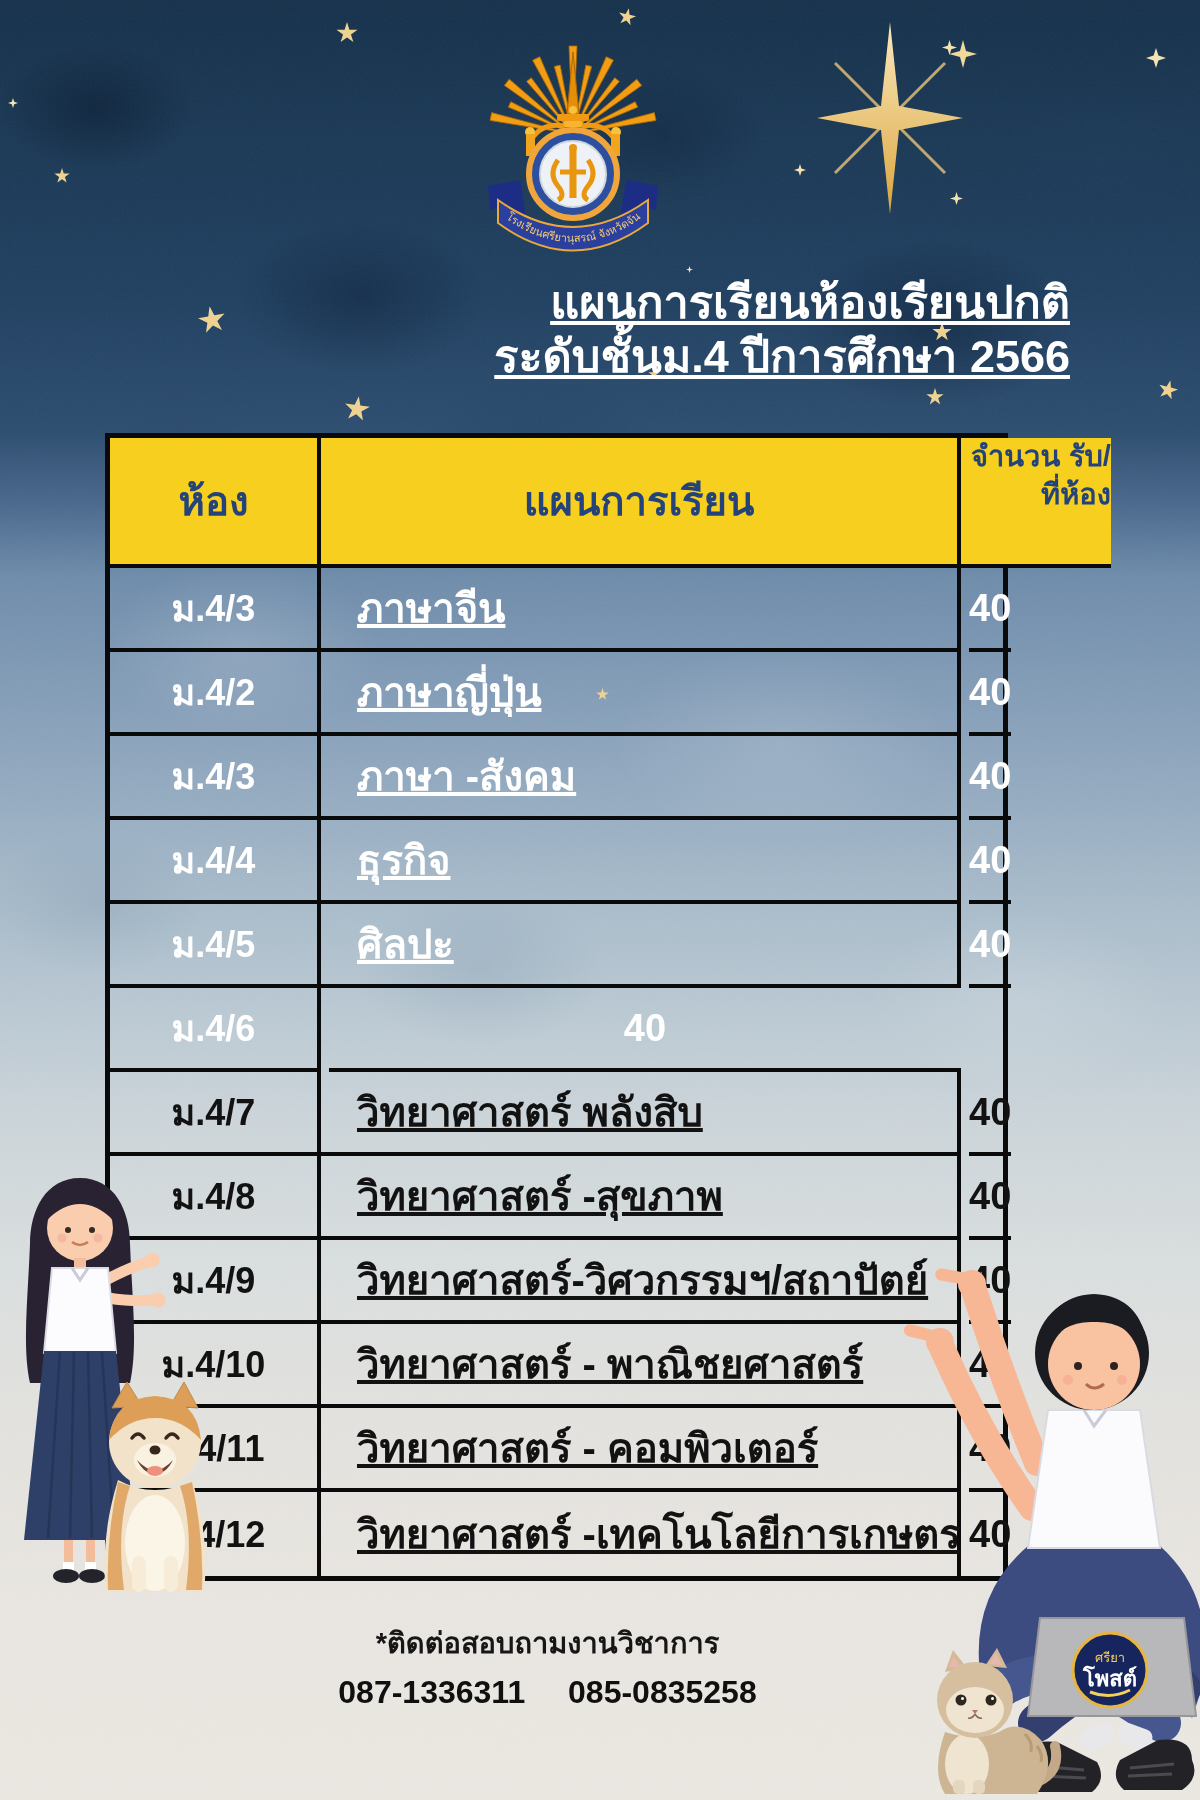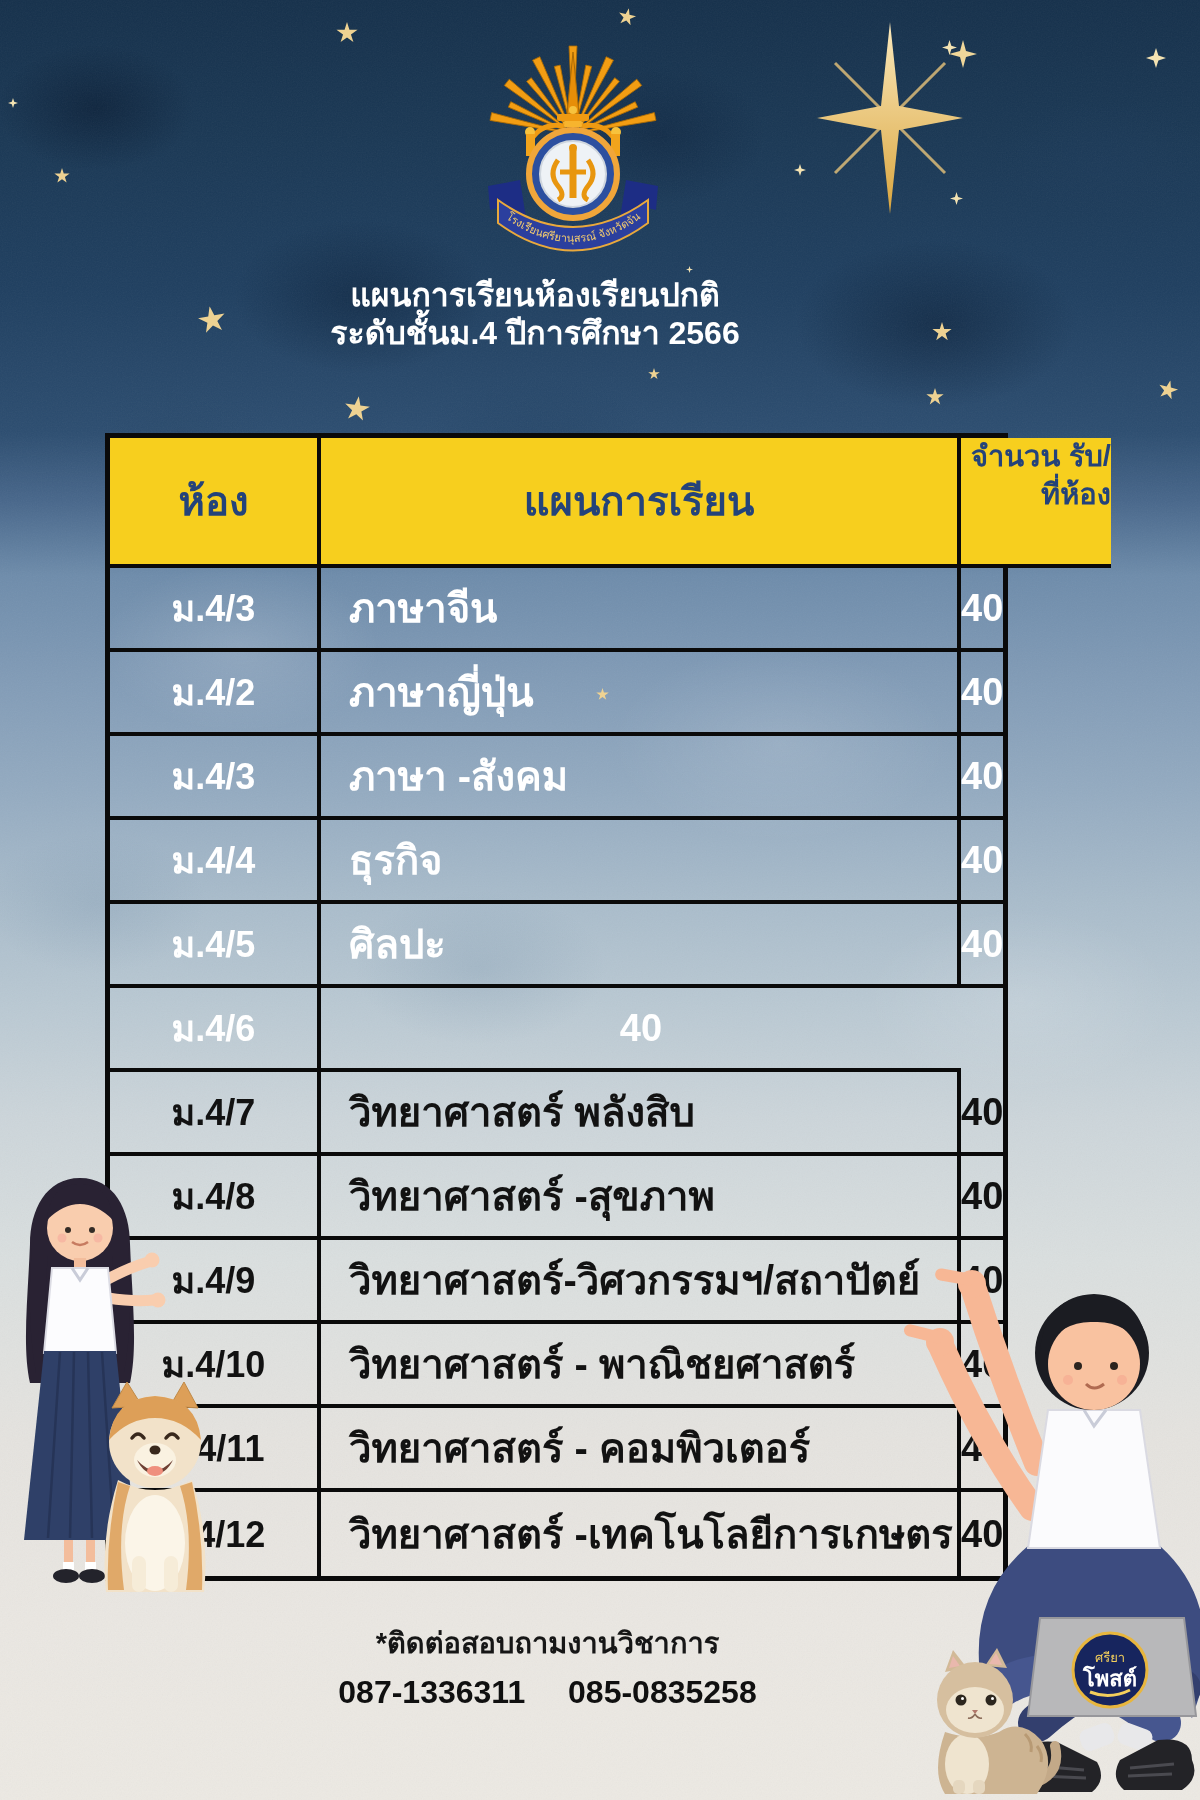--- a/index.html
+++ b/index.html
@@ -27,40 +27,40 @@
       radial-gradient(220px 130px at 85% 75%, rgba(255,255,255,.14), transparent 70%),
       radial-gradient(160px 100px at 8% 60%, rgba(70,105,140,.12), transparent 70%);}
   .noise{position:absolute;left:0;top:0;width:1200px;height:1800px;pointer-events:none;}
 
   
   .star{position:absolute;z-index:1;pointer-events:none;}
   .star5{background:#eed292;clip-path:polygon(50% 0%,61% 35%,98% 35%,68% 57%,79% 91%,50% 70%,21% 91%,32% 57%,2% 35%,39% 35%);}
   .star4{background:#f4e3b2;clip-path:polygon(50% 0,62% 38%,100% 50%,62% 62%,50% 100%,38% 62%,0 50%,38% 38%);}
 
   
-  .title{position:absolute;left:0;top:276px;width:1070px;text-align:center;z-index:2;
-    color:#ffffff;font-weight:800;font-size:32px;line-height:1.2;}
+  .title{position:absolute;left:0;top:276px;width:1070px;text-align:right;z-index:2;
+    color:#ffffff;font-weight:800;font-size:45px;line-height:1.2;text-decoration:underline;}
 
   
   .plan-table{position:absolute;left:105px;top:433px;width:903px;z-index:2;
     border:5px solid #0a0a0a;box-sizing:border-box;text-align:right;}
   .thead{display:grid;grid-template-columns:211px 640px 1fr;height:130px;}
   .hcell{background:#f7cf1e;border-right:4px solid #0a0a0a;border-bottom:4px solid #0a0a0a;
     box-sizing:border-box;display:flex;align-items:center;justify-content:center;
     color:#24437a;font-weight:800;font-size:40px;}
   .hcell:last-child{border-right:none;}
   .hcell.seats-h{flex-direction:row;align-items:flex-start;justify-content:center;
     padding-left:10px;font-size:29px;line-height:1.3;}
   .trow{display:grid;grid-template-columns:211px 640px 1fr;height:84px;}
   .trow .cell{border-right:4px solid #0a0a0a;border-bottom:4px solid #0a0a0a;box-sizing:border-box;
     display:flex;align-items:center;font-weight:800;white-space:nowrap;}
-  .trow .cell:last-child{border-right:none;}
+  .trow .cell:last-child{border-right:none;margin-left:8px;}
   .trow:last-child .cell{border-bottom:none;}
   .c-room{justify-content:center;font-size:36px;}
-  .c-plan{justify-content:flex-start;padding-left:28px;font-size:40px;}
+  .c-plan{justify-content:flex-start;padding-left:36px;font-size:40px;text-decoration:underline;}
   .c-seats{justify-content:center;font-size:38px;}
   .trow.light .cell{color:#ffffff;}
   .trow.dark .cell{color:#121212;}
 
   
   .footer{position:absolute;left:0;top:1620px;width:1095px;text-align:center;z-index:2;color:#161616;}
   .footer .contact{font-size:29px;font-weight:700;}
   .footer .phones{margin-top:8px;font-size:32px;font-weight:800;color:#101010;text-align:center;}
   .footer .phones .p2{margin-left:34px;}
 

